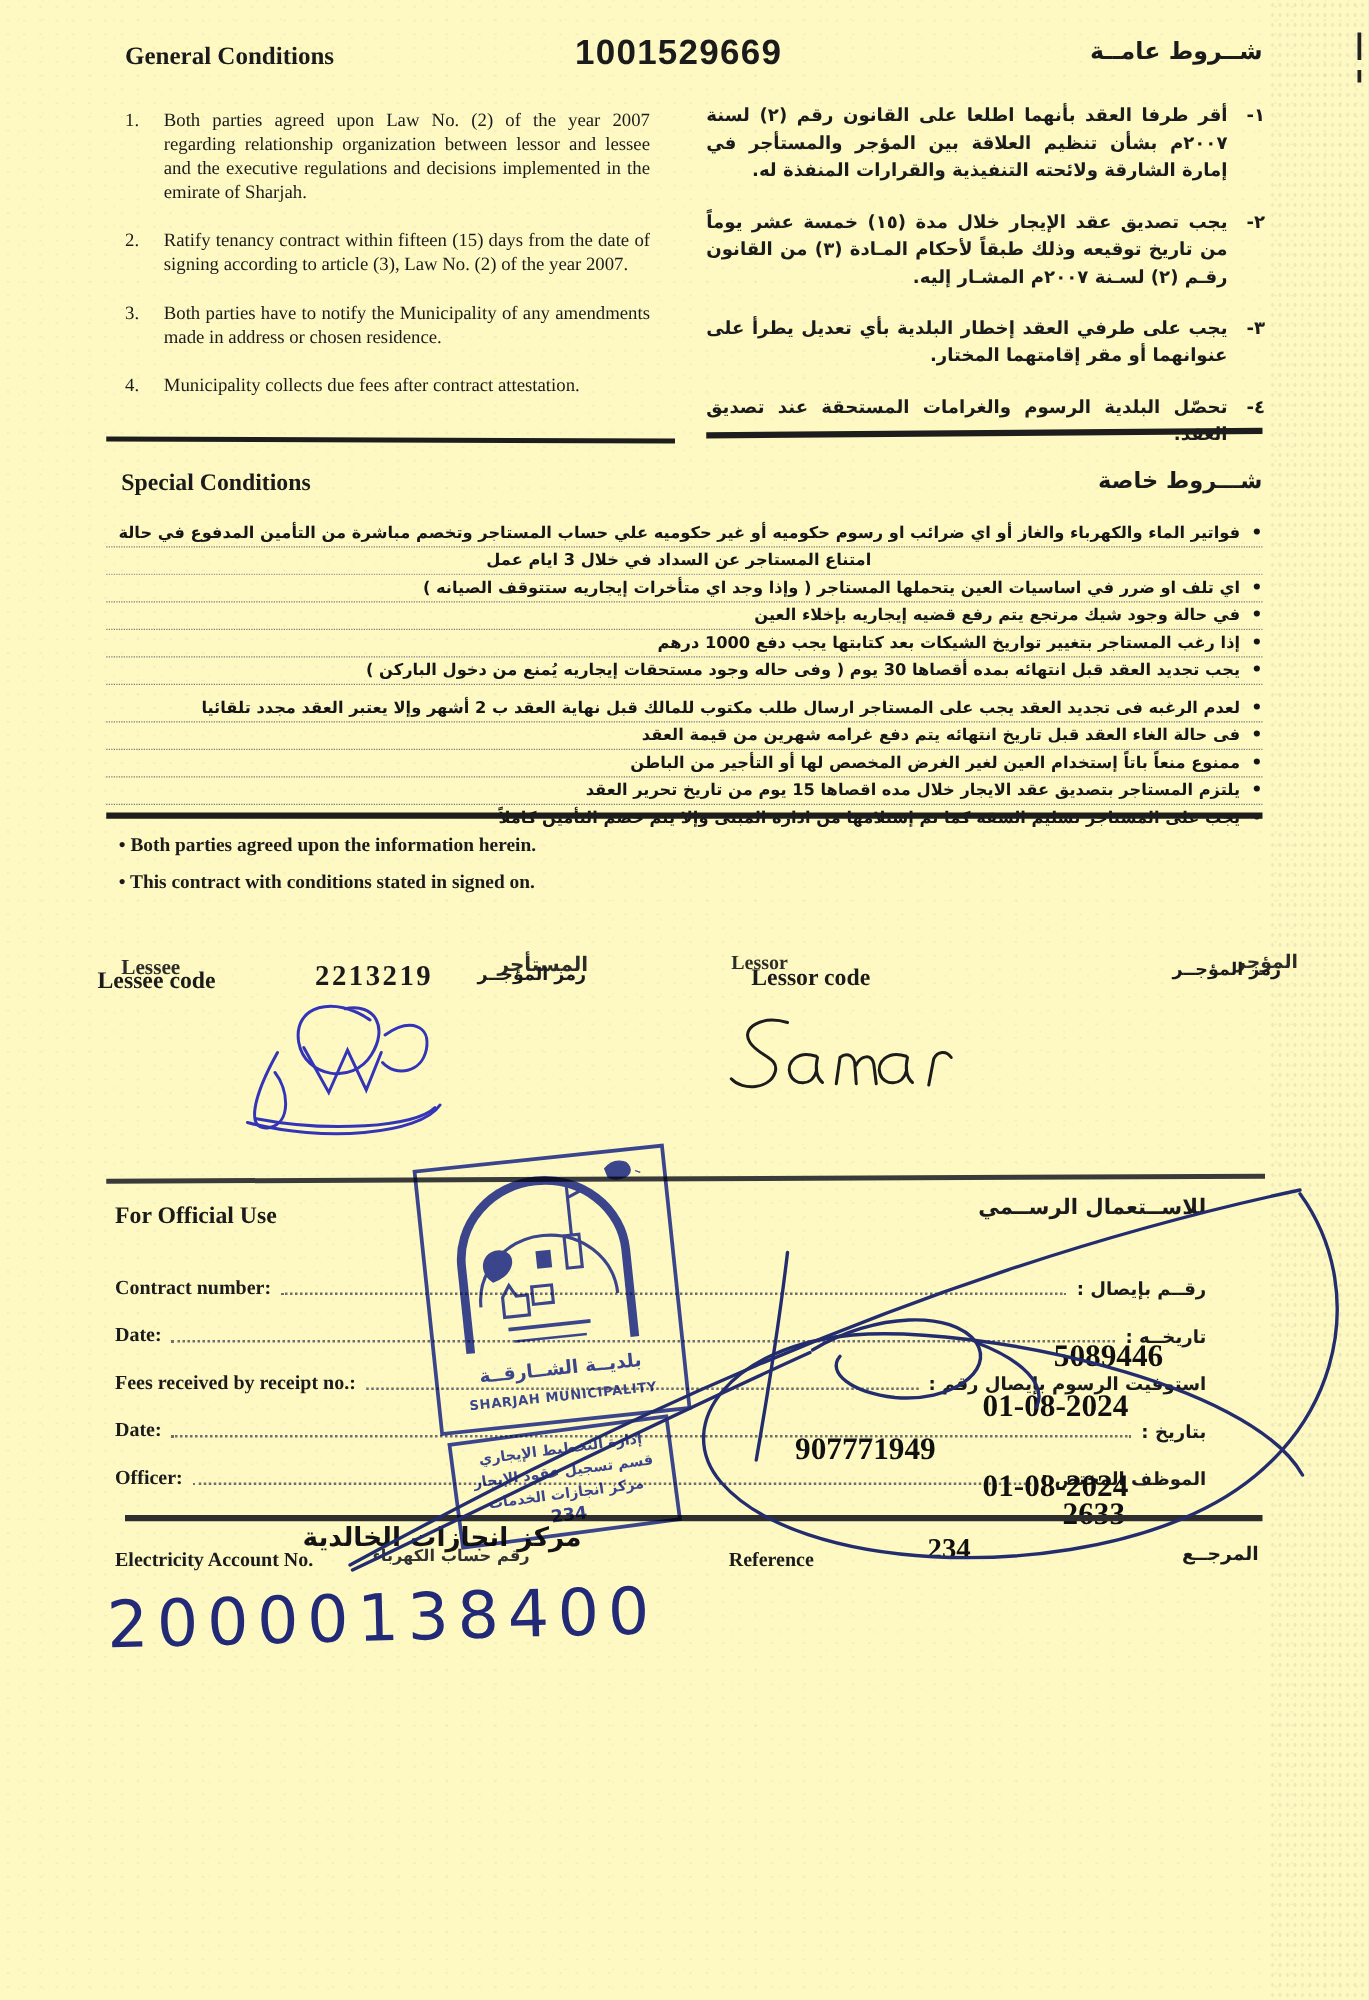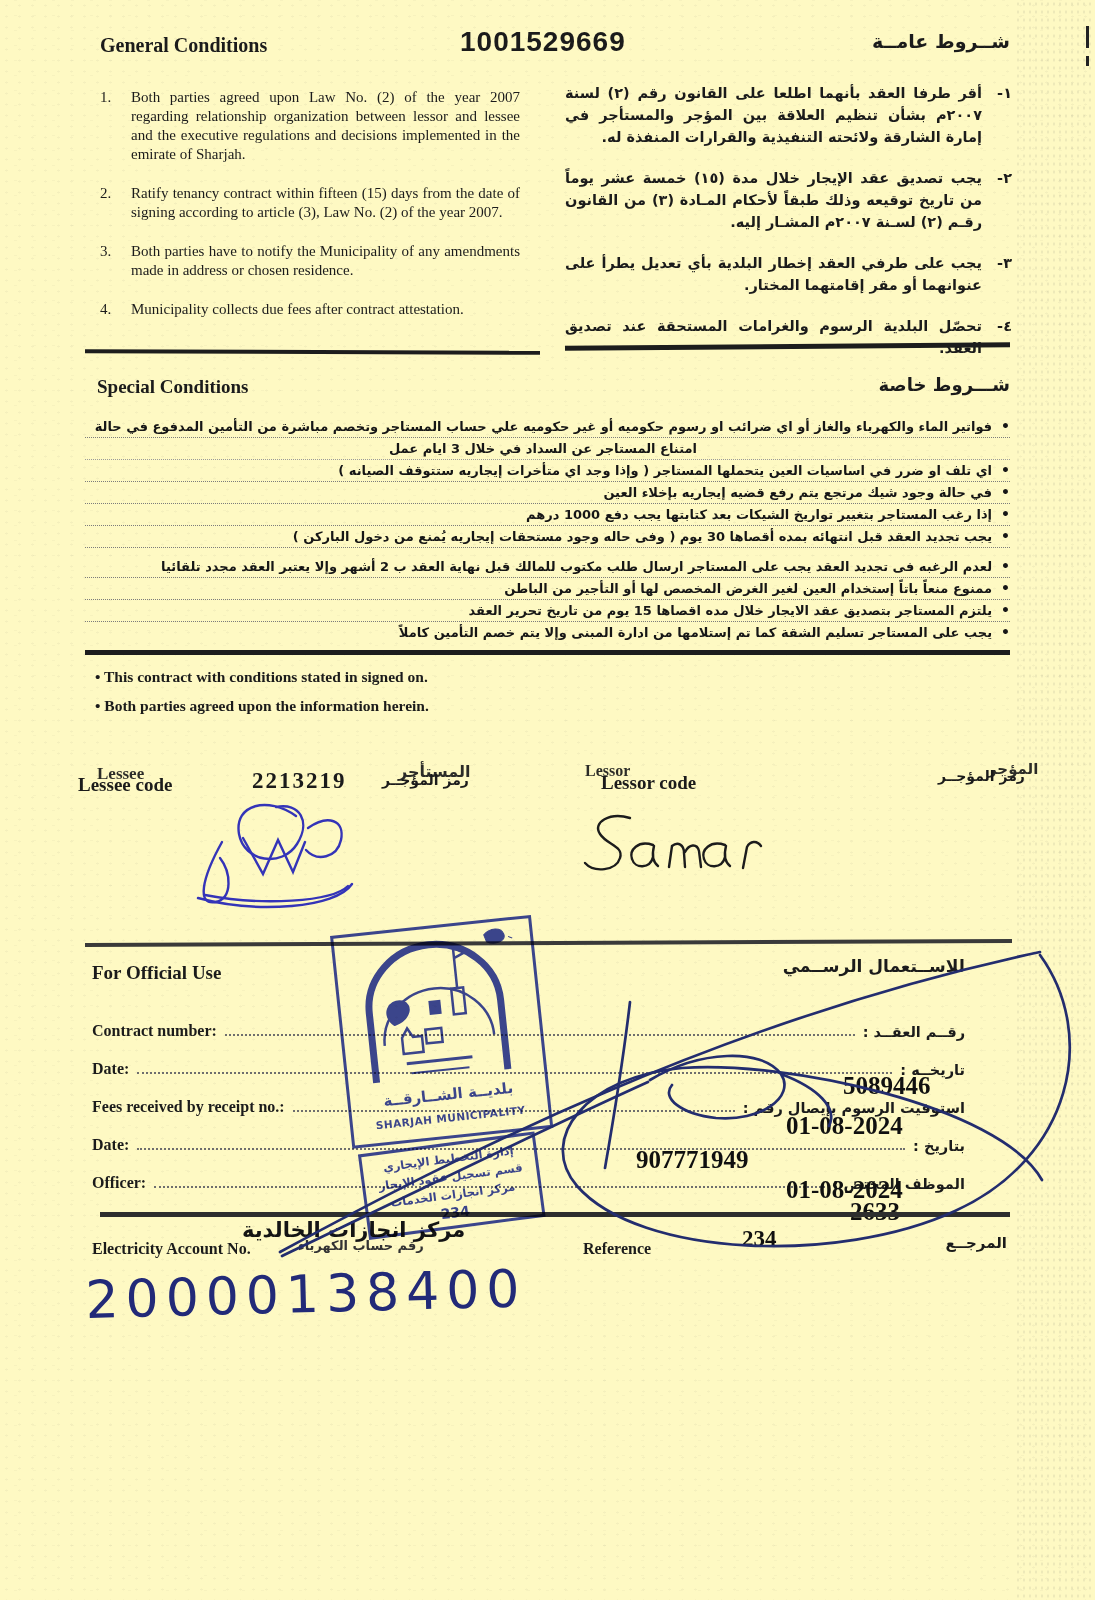--- a/index.html
+++ b/index.html
@@ -130,30 +130,31 @@
   <div class="abs sp-title-ar ar">شـــروط خاصة</div>
 
   <div class="abs sp-list">
     <div class="sp-row">فواتير الماء والكهرباء والغاز أو اي ضرائب او رسوم حكوميه أو غير حكوميه علي حساب المستاجر وتخصم مباشرة من التأمين المدفوع في حالة</div>
     <div class="sp-row cont">امتناع المستاجر عن السداد في خلال 3 ايام عمل</div>
     <div class="sp-row">اي تلف او ضرر في اساسيات العين يتحملها المستاجر ( وإذا وجد اي متأخرات إيجاريه ستتوقف الصيانه )</div>
     <div class="sp-row">في حالة وجود شيك مرتجع يتم رفع قضيه إيجاريه بإخلاء العين</div>
     <div class="sp-row">إذا رغب المستاجر بتغيير تواريخ الشيكات بعد كتابتها يجب دفع 1000 درهم</div>
     <div class="sp-row">يجب تجديد العقد قبل انتهائه بمده أقصاها 30 يوم ( وفى حاله وجود مستحقات إيجاريه يُمنع من دخول الباركن )</div>
     <div class="sp-row" style="margin-top:8px;">لعدم الرغبه فى تجديد العقد يجب على المستاجر ارسال طلب مكتوب للمالك قبل نهاية العقد ب 2 أشهر وإلا يعتبر العقد مجدد تلقائيا</div>
+    <div class="sp-row">فى حالة الغاء العقد قبل تاريخ انتهائه يتم دفع غرامه شهرين من قيمة العقد</div>
     <div class="sp-row">ممنوع منعاً باتاً إستخدام العين لغير الغرض المخصص لها أو التأجير من الباطن</div>
     <div class="sp-row">يلتزم المستاجر بتصديق عقد الايجار خلال مده اقصاها 15 يوم من تاريخ تحرير العقد</div>
     <div class="sp-row" style="border-bottom:none;">يجب على المستاجر تسليم الشقة كما تم إستلامها من ادارة المبنى وإلا يتم خصم التأمين كاملاً</div>
   </div>
 
   <div class="rule" style="left:85px;top:650px;width:925px;height:5px;"></div>
 
   <div class="abs agree-en">
+    <div class="bullet-line">Both parties agreed upon the information herein.</div>
     <div class="bullet-line">This contract with conditions stated in signed on.</div>
-    <div class="bullet-line">Both parties agreed upon the information herein.</div>
   </div>
 
   <div class="abs ghost" style="left:97px;top:764px;font-size:17px;font-weight:700;">Lessee</div>
   <div class="abs" style="left:78px;top:774px;font-size:19px;font-weight:700;">Lessee code</div>
   <div class="abs codes-val" style="left:252px;top:768px;">2213219</div>
   <div class="abs ghost ar" style="left:398px;top:762px;font-size:16px;font-weight:700;direction:rtl;">المستأجر</div>
   <div class="abs ar" style="left:382px;top:772px;font-size:14px;font-weight:700;direction:rtl;">رمز المؤجــر</div>
 
   <div class="abs ghost" style="left:585px;top:762px;font-size:16px;font-weight:700;">Lessor</div>
   <div class="abs" style="left:601px;top:772px;font-size:19px;font-weight:700;">Lessor code</div>
@@ -162,21 +163,21 @@
 
   <div class="rule" style="left:85px;top:941px;width:927px;height:4px;transform:rotate(-.25deg);background:#3a3a3a;"></div>
 
   <div class="abs ou-title-en">For Official Use</div>
   <div class="abs ou-title-ar ar">للاســتعمال الرســمي</div>
 
   <div class="abs ou-rows">
     <div class="ou-row">
       <span class="lbl-en">Contract number:</span>
       <span class="leader"></span>
-      <span class="lbl-ar">رقــم العقــد :</span>
+      <span class="lbl-ar">رقــم بإيصال :</span>
     </div>
     <div class="ou-row">
       <span class="lbl-en">Date:</span>
       <span class="leader"></span>
       <span class="lbl-ar">تاريخــه :</span>
     </div>
     <div class="ou-row">
       <span class="lbl-en">Fees received by receipt no.:</span>
       <span class="leader"></span>
       <span class="lbl-ar">استوفيت الرسوم بإيصال رقم :</span>

